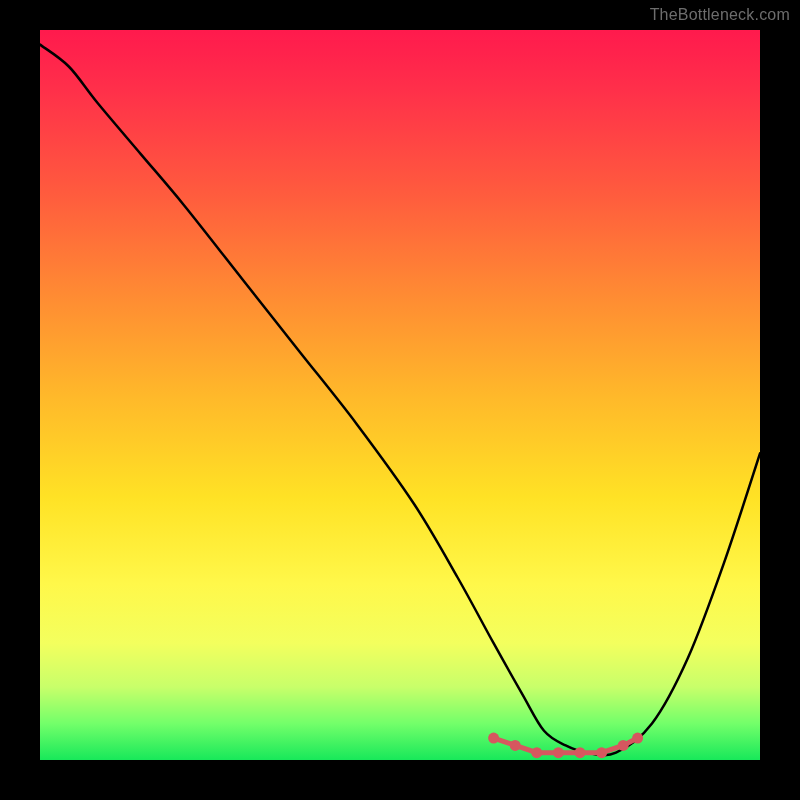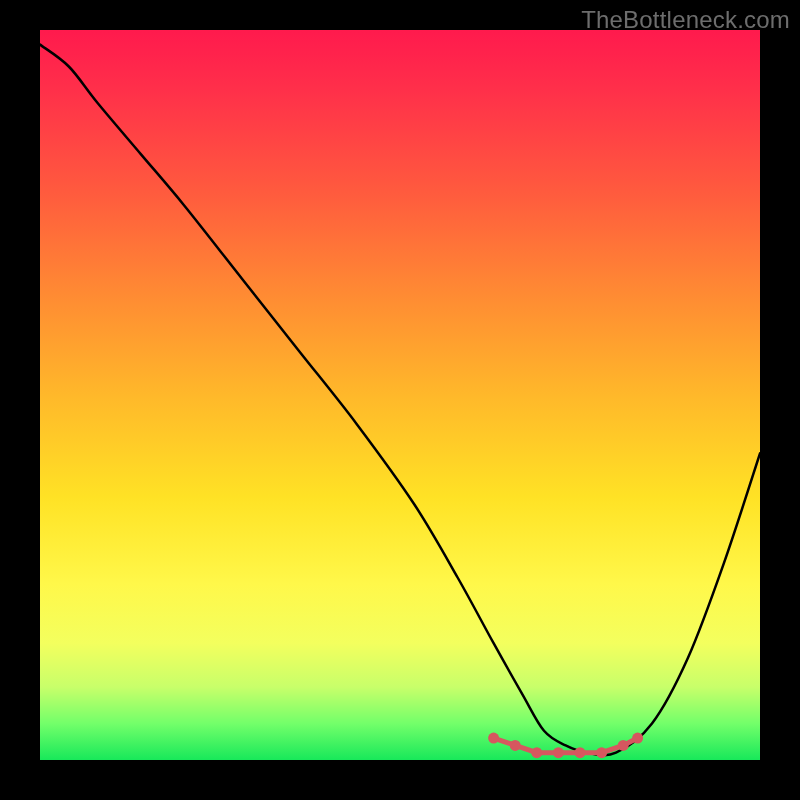--- a/index.html
+++ b/index.html
@@ -37,21 +37,21 @@
       #c8ff6a 90%,
       #73ff6a 95%,
       #18e85a 100%
     );
   }
   .attribution {
     position: absolute;
     top: 6px;
     right: 10px;
     color: #6d6d6d;
-    font-size: 24px;
+    font-size: 16px;
     font-weight: 500;
     letter-spacing: 0.2px;
   }
   svg.curve {
     position: absolute;
     left: 0;
     top: 0;
     width: 720px;
     height: 730px;
   }

